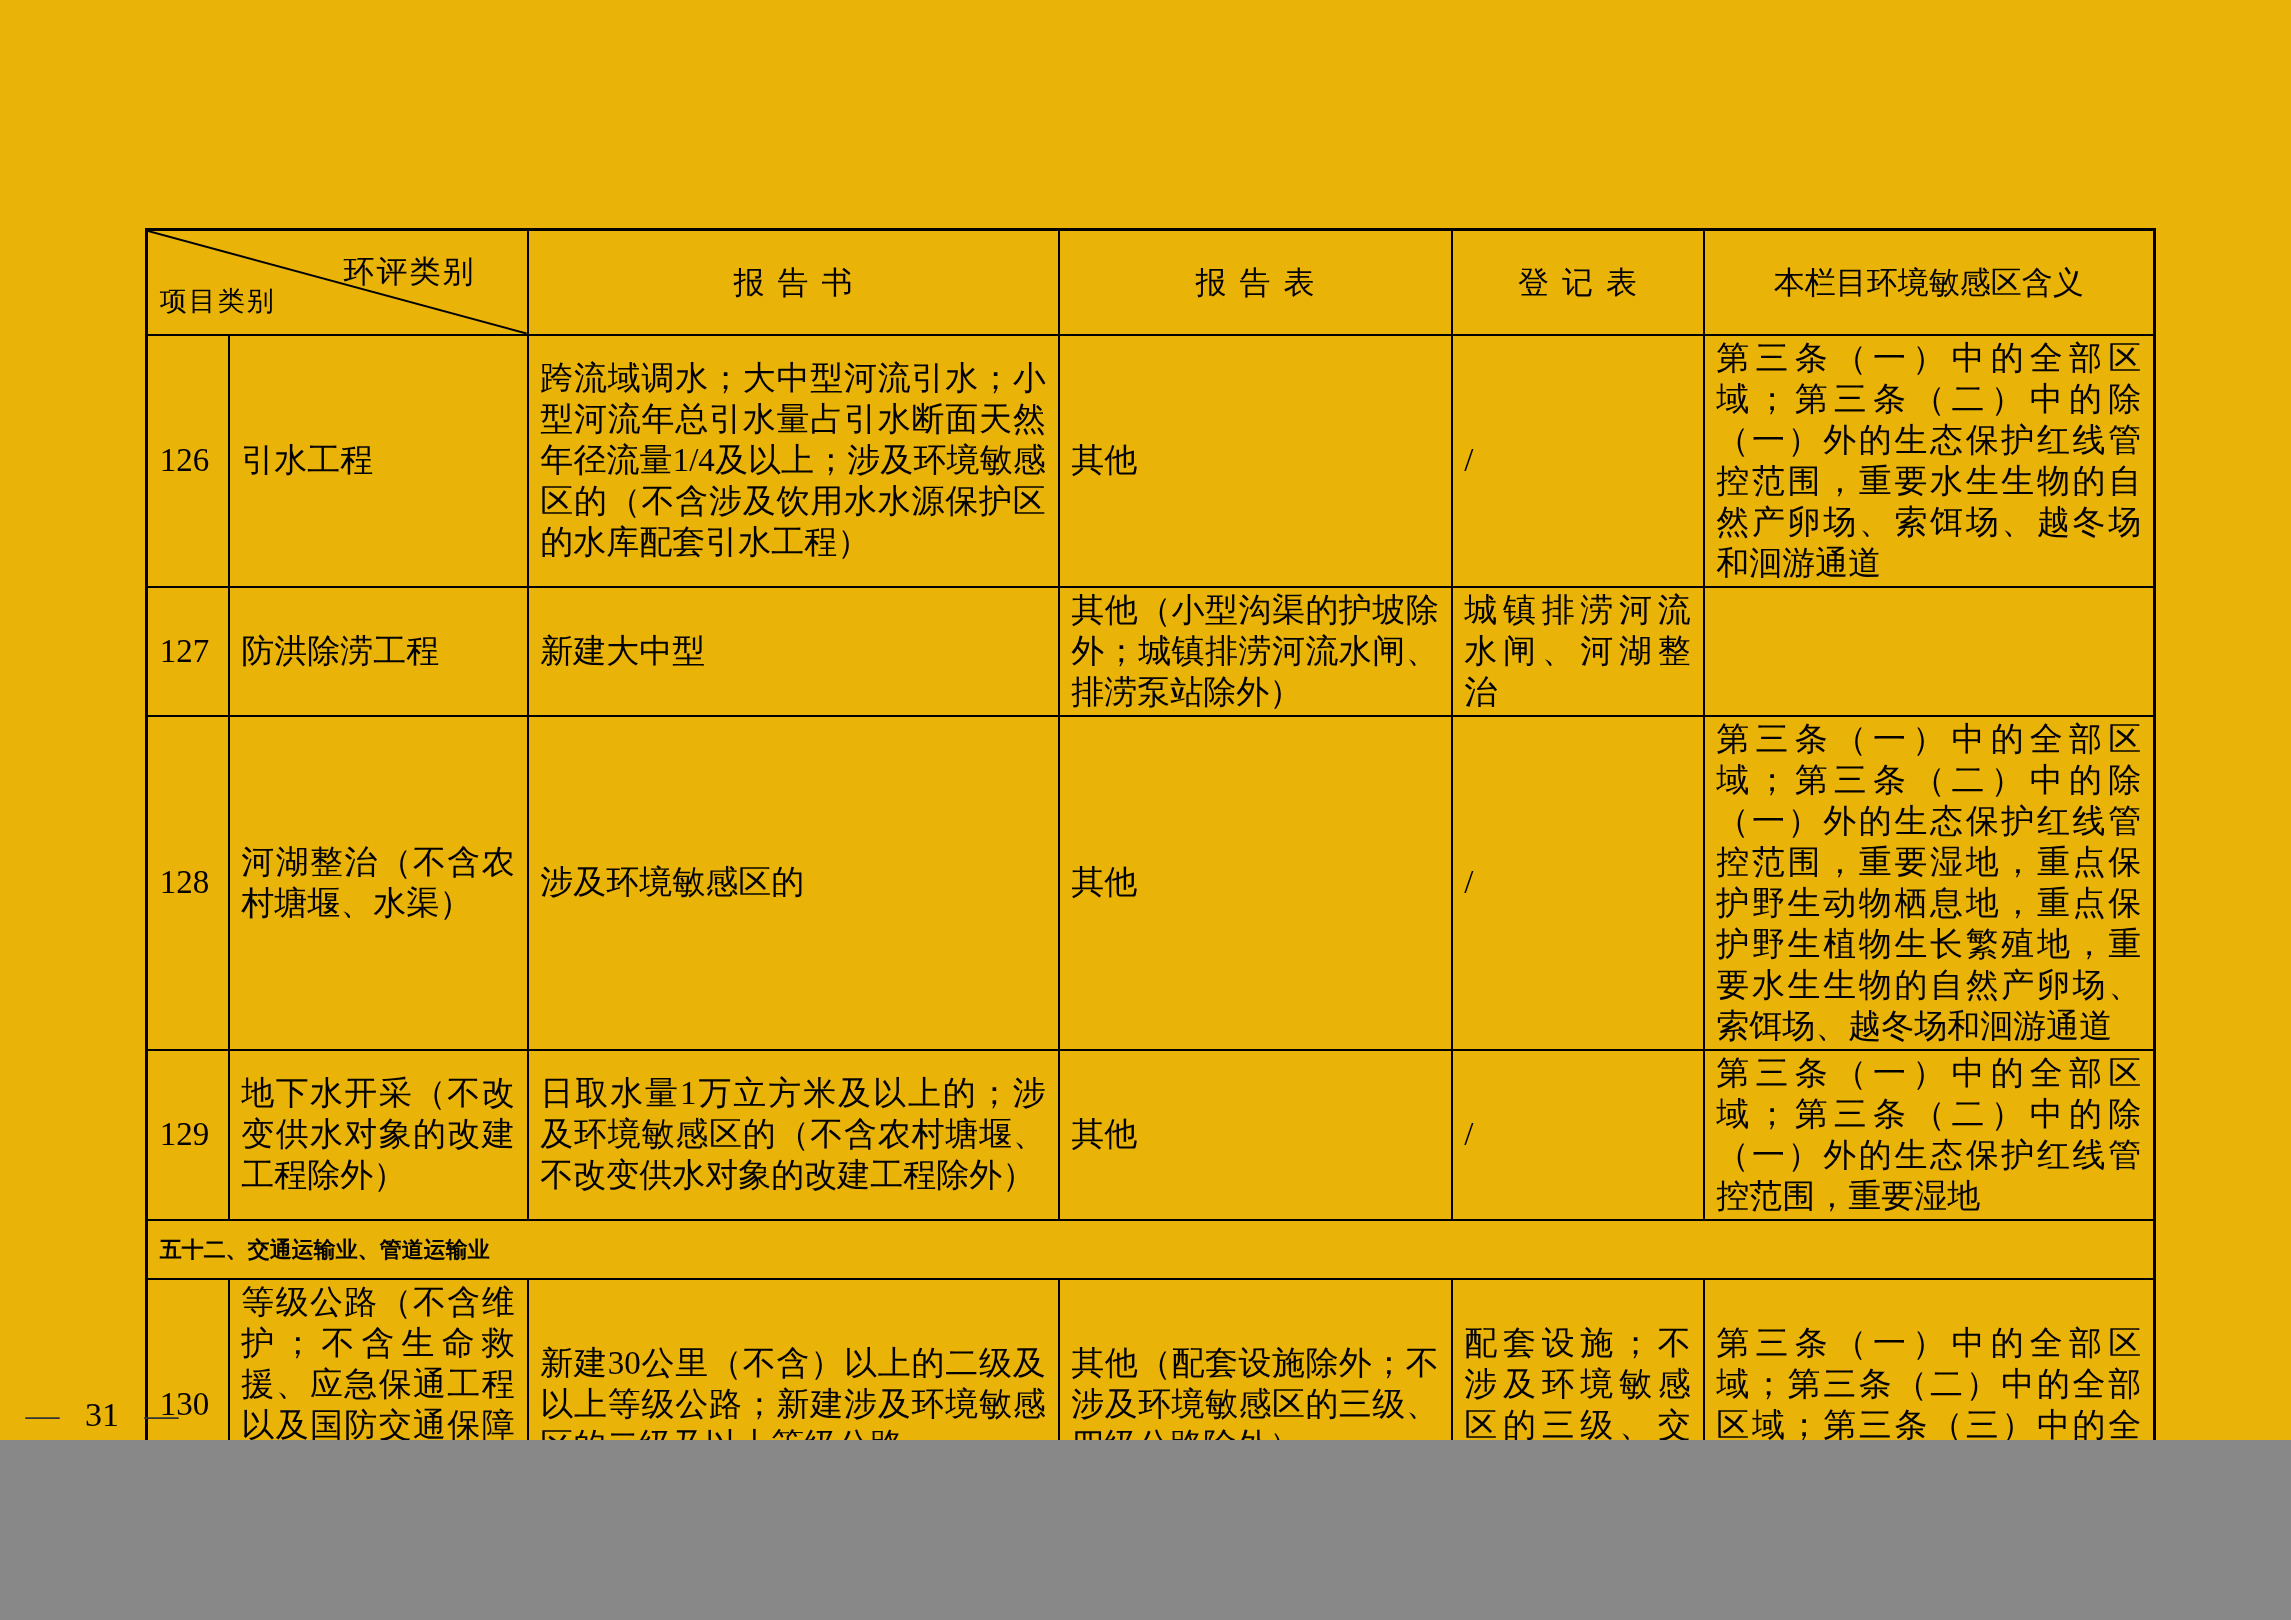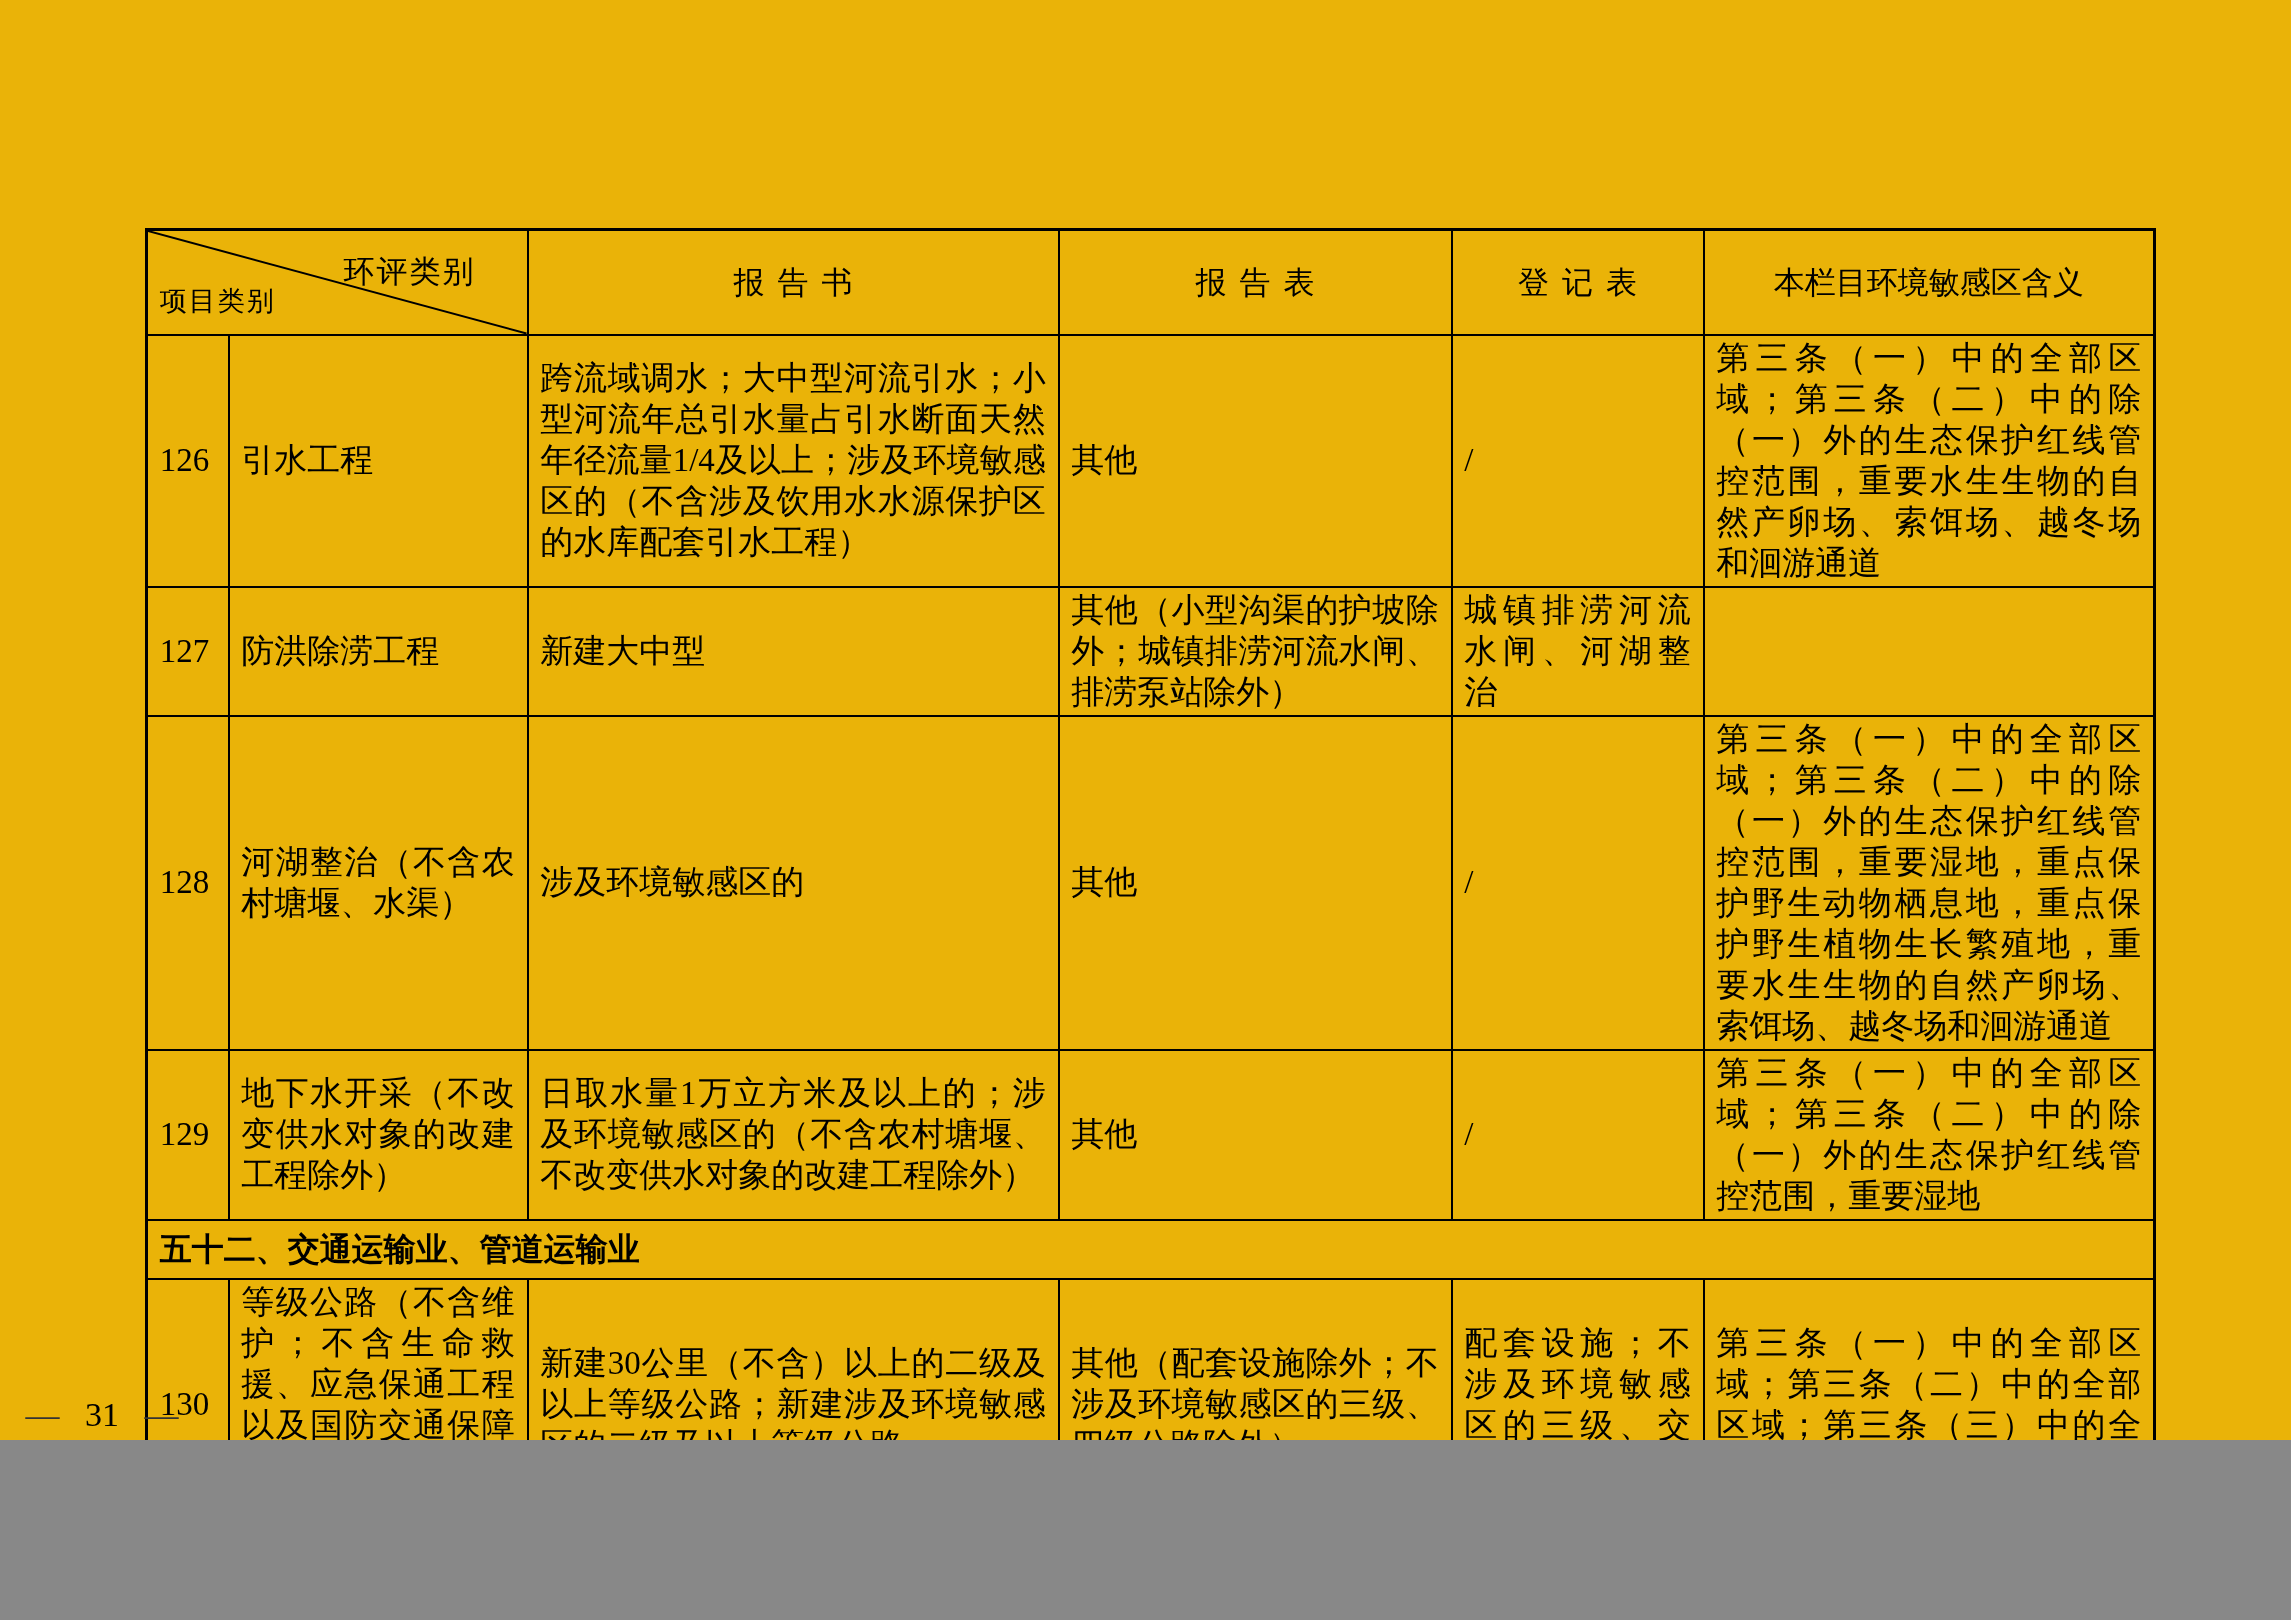--- a/index.html
+++ b/index.html
@@ -56,21 +56,21 @@
     font-size:31px;letter-spacing:2px;
   }
   .diag-label-bottom{
     position:absolute;left:11.8px;bottom:11.8px;
     font-size:27px;letter-spacing:2px;
   }
 
   tr.section td{
     font-family:"Liberation Sans","DejaVu Sans",sans-serif;
     font-weight:700;
-    font-size:32px;
+    font-size:22px;
     text-align:left;
     padding-left:11.8px;
   }
 
   .footer{
     position:absolute;
     left:0;top:1396px;width:100%;
     font-size:34px;
     color:#333;
   }

